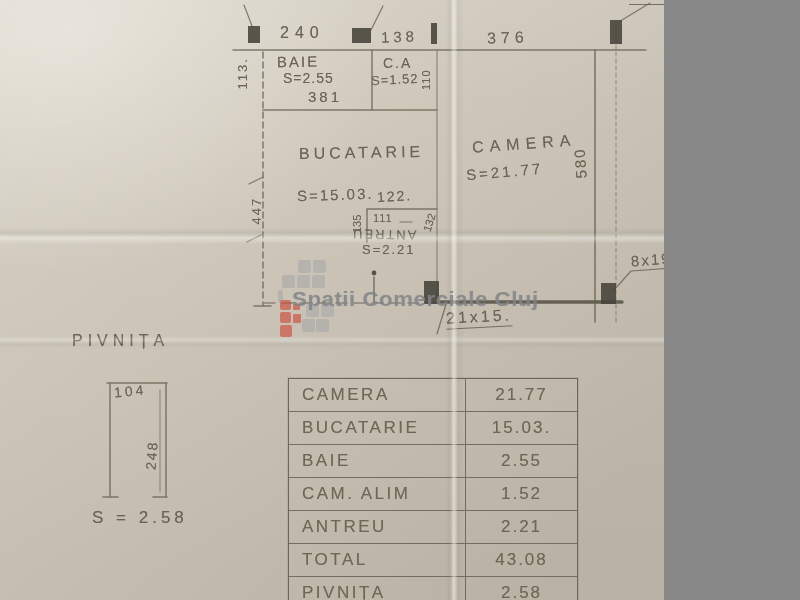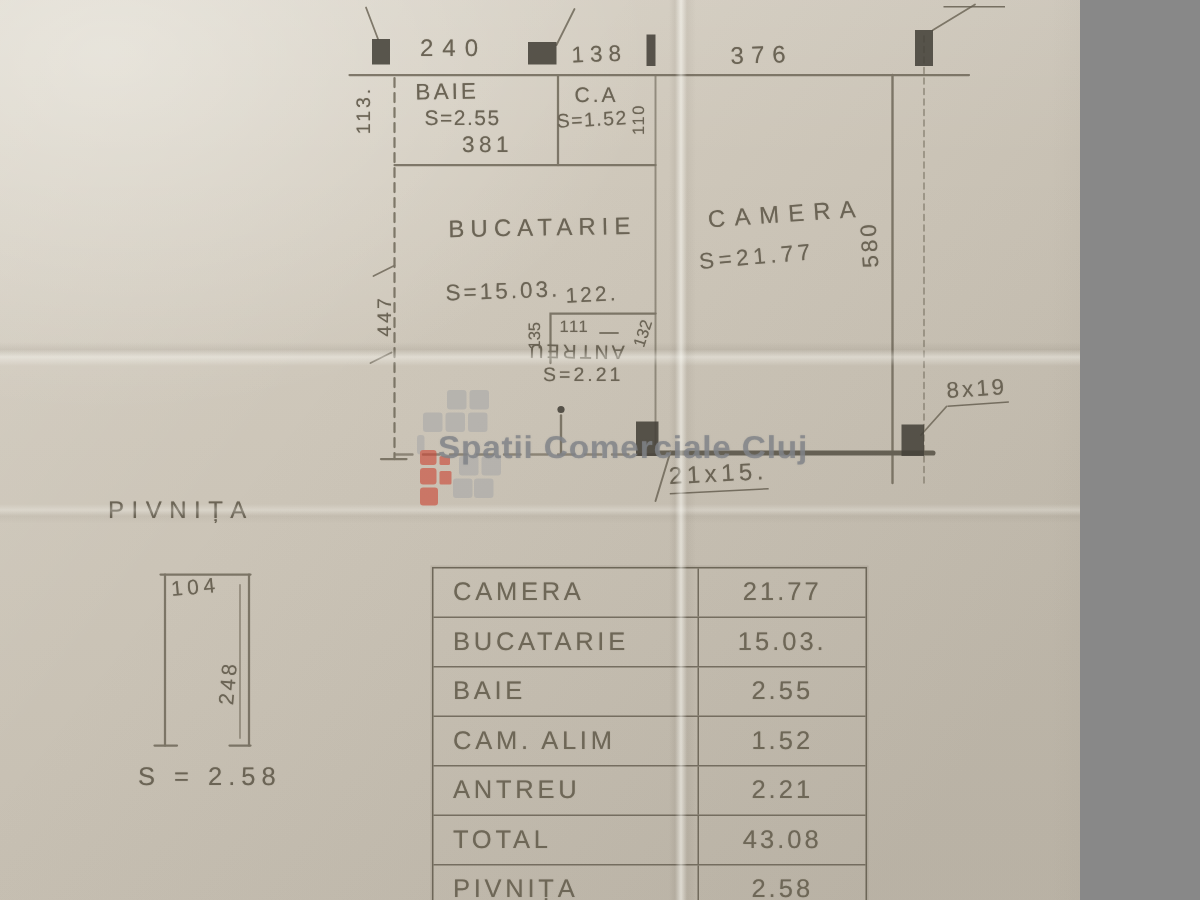--- a/index.html
+++ b/index.html
@@ -1,17 +1,17 @@
 <!DOCTYPE html>
 <html><head>
 <meta charset="utf-8">
 <style>
   html,body{margin:0;padding:0;background:#888;}
   #page{
-    position:relative;width:720px;height:600px;overflow:hidden;
+    position:relative;width:664px;height:600px;overflow:hidden;
     background:
       radial-gradient(120% 95% at 10% 6%, rgba(255,255,250,.38), rgba(255,255,250,0) 42%),
       linear-gradient(128deg, rgba(255,255,250,.16) 0%, rgba(255,255,250,0) 34%, rgba(64,56,42,.10) 88%),
       linear-gradient(180deg, rgba(255,255,252,.10) 0%, rgba(255,255,252,0) 18%, rgba(64,56,42,.07) 96%),
       #d1cabd;
     font-family:"Liberation Sans", sans-serif;
   }
   .overlay{position:absolute;inset:0;pointer-events:none;}
   #creases{
     background:

